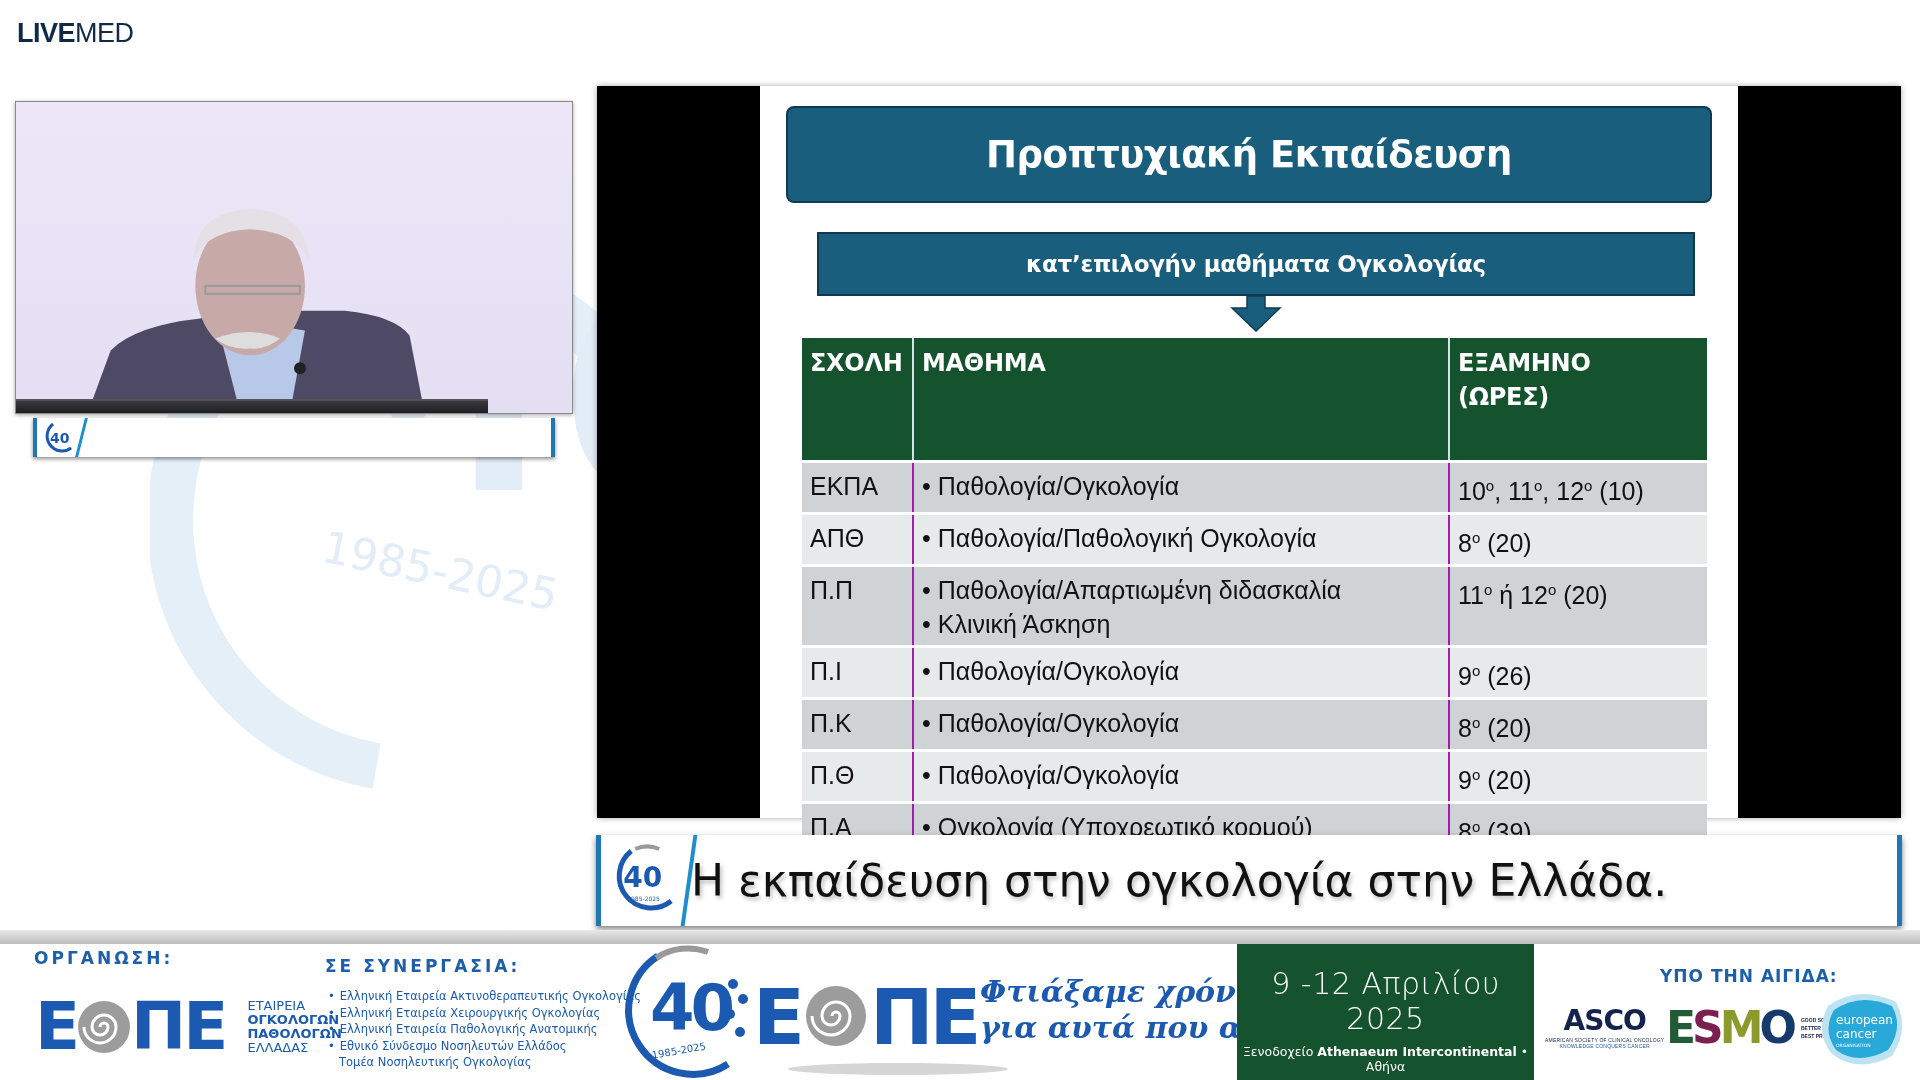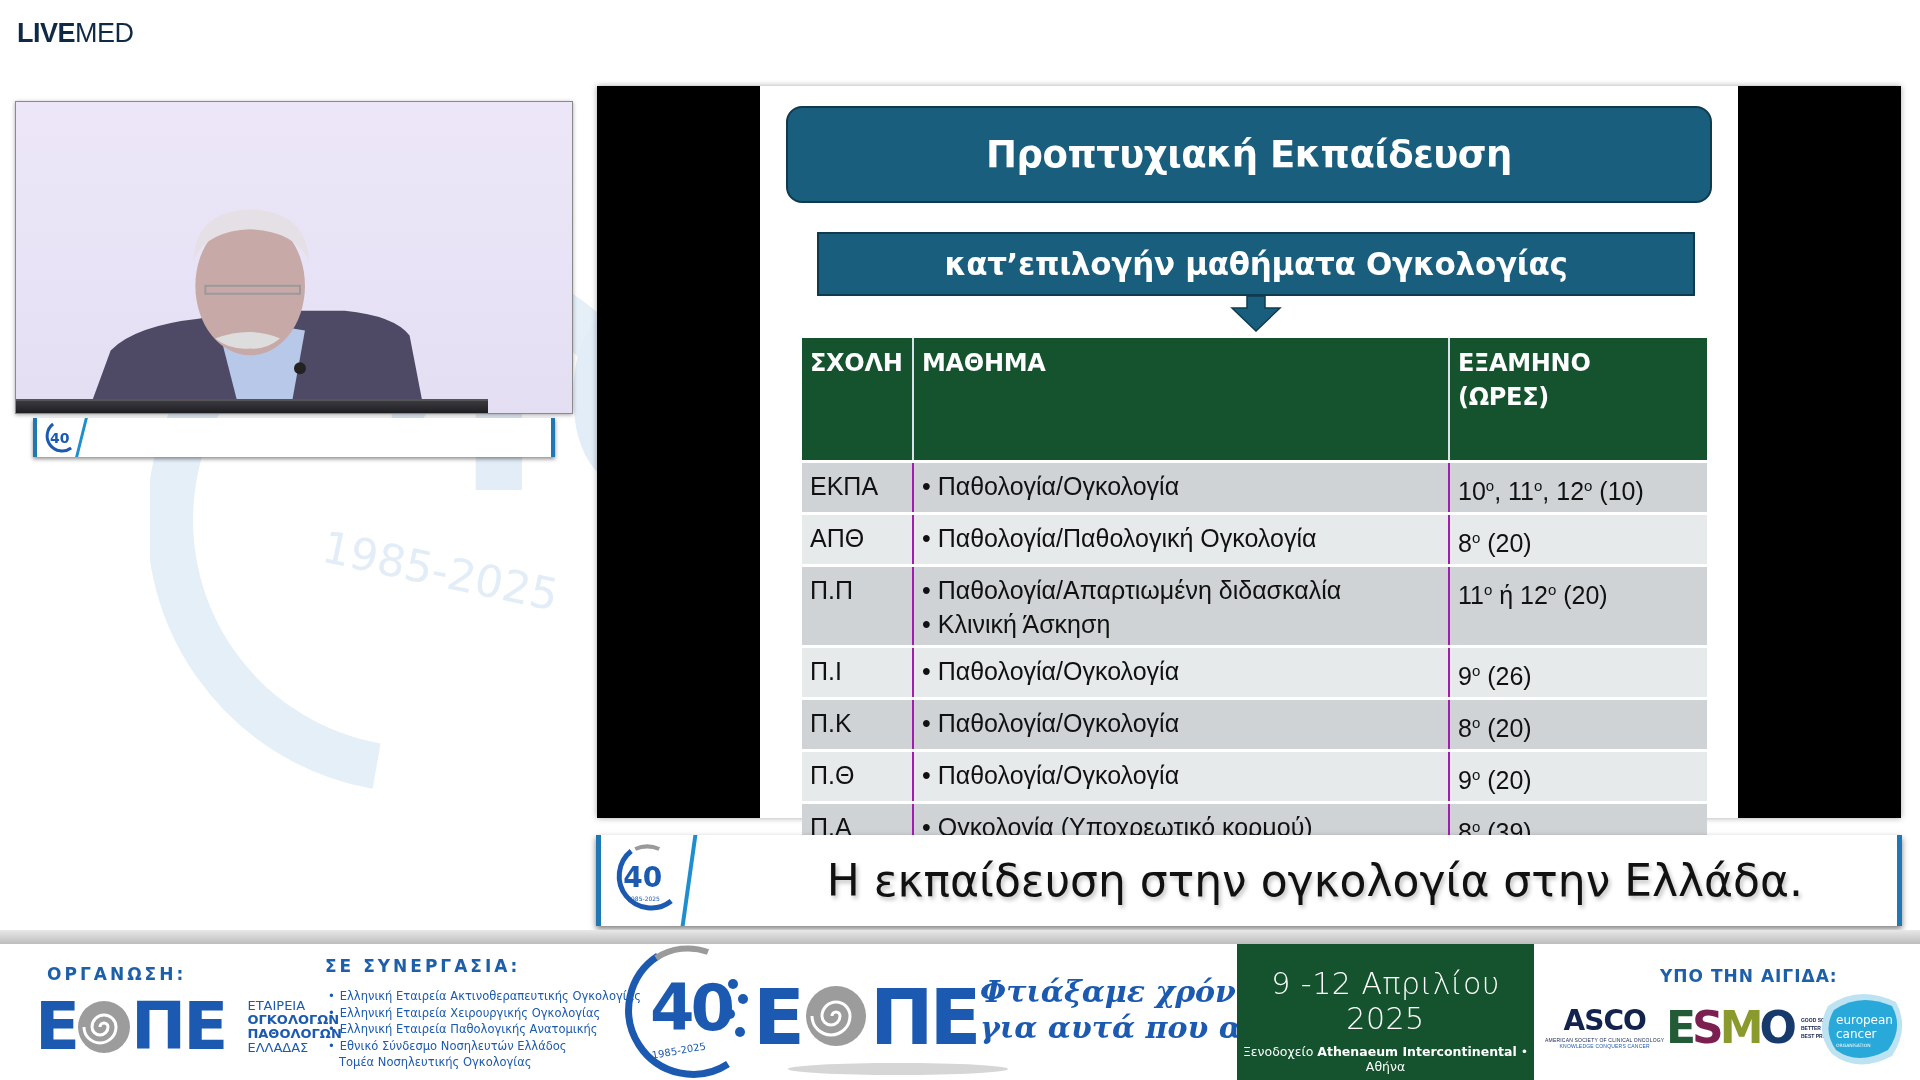--- a/index.html
+++ b/index.html
@@ -27,25 +27,25 @@
       border-left: 4px solid #1f77b4; border-right: 4px solid #1f77b4; box-shadow: 0 2px 4px rgba(0,0,0,0.45);
       display: flex; align-items: center; }
     .namebar .logo-mini { width: 42px; height: 100%; position: relative; border-right: 3px solid #1f8ecf; transform: skewX(-14deg); margin-left: 4px; }
     .namebar .logo-mini svg { transform: skewX(14deg); }
     .namebar .name { flex: 1; text-align: center; font-weight: 700; font-size: 23px; color: #111; padding-right: 40px; font-family: "DejaVu Sans", sans-serif; }
 
     
     .slide-frame { position: absolute; left: 597px; top: 86px; width: 1304px; height: 732px; background: #000; box-shadow: 0 0 6px rgba(0,0,0,0.35); }
     .slide { position: absolute; left: 163px; top: 0; width: 978px; height: 732px; background: #fff; }
     .slide-title { position: absolute; left: 26px; top: 20px; width: 926px; height: 97px; background: #1a5e7e;
-      border: 2px solid #0f3b50; border-radius: 16px; display: flex; align-items: center; justify-content: center;
+      border: 2px solid #0f3b50; border-radius: 8px; display: flex; align-items: center; justify-content: center;
       color: #fff; font-weight: 700; font-size: 37px; font-family: "DejaVu Sans", sans-serif; letter-spacing: -0.5px; }
     .slide-sub { position: absolute; left: 57px; top: 146px; width: 878px; height: 64px; background: #1a5e7e;
       border: 2px solid #0f3b50; display: flex; align-items: center; justify-content: center;
-      color: #fff; font-weight: 700; font-size: 31px; font-family: "DejaVu Sans", sans-serif; letter-spacing: -0.3px; }
+      color: #fff; font-weight: 700; font-size: 23px; font-family: "DejaVu Sans", sans-serif; letter-spacing: -0.3px; }
     .arrow { position: absolute; left: 470px; top: 210px; width: 52px; height: 36px; }
 
     table.grid { position: absolute; left: 42px; top: 252px; width: 905px; border-collapse: collapse; }
     table.grid th { background: #14532d; color: #fff; font-weight: 700; font-size: 24px; text-align: left; vertical-align: top;
       padding: 8px 8px; height: 123px; line-height: 34px; font-family: "DejaVu Sans", sans-serif; border-right: 2px solid #d9e3ea; letter-spacing: -0.3px; }
     table.grid th:last-child { border-right: none; }
     table.grid td { font-size: 25px; color: #111; padding: 0 8px; vertical-align: top; line-height: 34px; padding-top: 6px; padding-bottom: 4px;
       border-right: 2px solid #a21caf; border-top: 3px solid #ffffff; font-family: "Liberation Sans", sans-serif; }
     table.grid td:last-child { border-right: none; }
     table.grid tr.odd td { background: #cfd3d6; }
@@ -53,21 +53,21 @@
     table.grid td sup { font-size: 15px; vertical-align: 9px; }
     .col1 { width: 111px; } .col2 { width: 536px; } .col3 { width: 258px; }
     .bullet::before { content: "• "; }
 
     
     .titlebar { position: absolute; left: 596px; top: 835px; width: 1306px; height: 91px; background: #fff;
       border-left: 5px solid #1f77b4; border-right: 5px solid #1f77b4; box-shadow: 0 3px 6px rgba(0,0,0,0.5);
       display: flex; align-items: center; }
     .titlebar .logo-40 { width: 90px; height: 100%; position: relative; border-right: 4px solid #1f8ecf; transform: skewX(-8deg); margin-left: 0px; }
     .titlebar .logo-40 svg { transform: skewX(8deg); position: absolute; left: 8px; top: 6px; }
-    .titlebar .title { flex: 1; text-align: right; font-size: 44px; color: #111; font-family: "DejaVu Sans", sans-serif; text-shadow: 2px 3px 4px rgba(0,0,0,0.25); padding-right: 94px; }
+    .titlebar .title { flex: 1; text-align: left; font-size: 44px; color: #111; font-family: "DejaVu Sans", sans-serif; text-shadow: 2px 3px 4px rgba(0,0,0,0.25); padding-right: 94px; }
 
     
     .band { position: absolute; left: 0; top: 930px; width: 1920px; height: 14px; background: linear-gradient(180deg,#e8e8e8,#bdbdbd); }
 
     
     .footer { position: absolute; left: 0; top: 944px; width: 1920px; height: 136px; background: #fff; }
     .f-label { position: absolute; font-size: 17px; font-weight: 700; color: #1d5fa8; letter-spacing: 3px; font-family: "DejaVu Sans", sans-serif; }
     .org-logo { position: absolute; left: 35px; top: 44px; display: flex; align-items: center; }
     .org-letters { font-size: 66px; font-weight: 900; color: #1b5ab0; font-family: "DejaVu Sans", sans-serif; letter-spacing: -3px; display: flex; align-items: center; }
     .org-text { margin-left: 22px; font-size: 13px; line-height: 14px; color: #1b5ab0; font-family: "DejaVu Sans", sans-serif; }
@@ -208,21 +208,21 @@
       <text x="14" y="46" font-family="DejaVu Sans, sans-serif" font-weight="900" font-size="28" fill="#1b5ab0">40</text>
       <text x="18" y="60" font-family="DejaVu Sans, sans-serif" font-size="6" fill="#1b5ab0">1985-2025</text>
     </svg>
   </div>
   <div class="title">Η εκπαίδευση στην ογκολογία στην Ελλάδα.</div>
 </div>
 
 <div class="band"></div>
 
 <div class="footer">
-  <div class="f-label" style="left:34px;top:20px;margin-left:13px;">ΟΡΓΑΝΩΣΗ:</div>
+  <div class="f-label" style="left:34px;top:4px;">ΟΡΓΑΝΩΣΗ:</div>
   <div class="org-logo">
     <div class="org-letters">
       <span>E</span>
       <svg width="54" height="54" viewBox="0 0 54 54">
           <circle cx="27" cy="27" r="26" fill="#9c9c9c"></circle>
           <path d="M27 27 m-4 0 a4 4 0 1 1 8 0 a8 8 0 1 1 -16 0 a12 12 0 1 1 24 0 a16 16 0 1 1 -32 0" fill="none" stroke="#fff" stroke-width="3"></path>
         </svg>
       <span>ΠΕ</span>
     </div>
     <div class="org-text">

